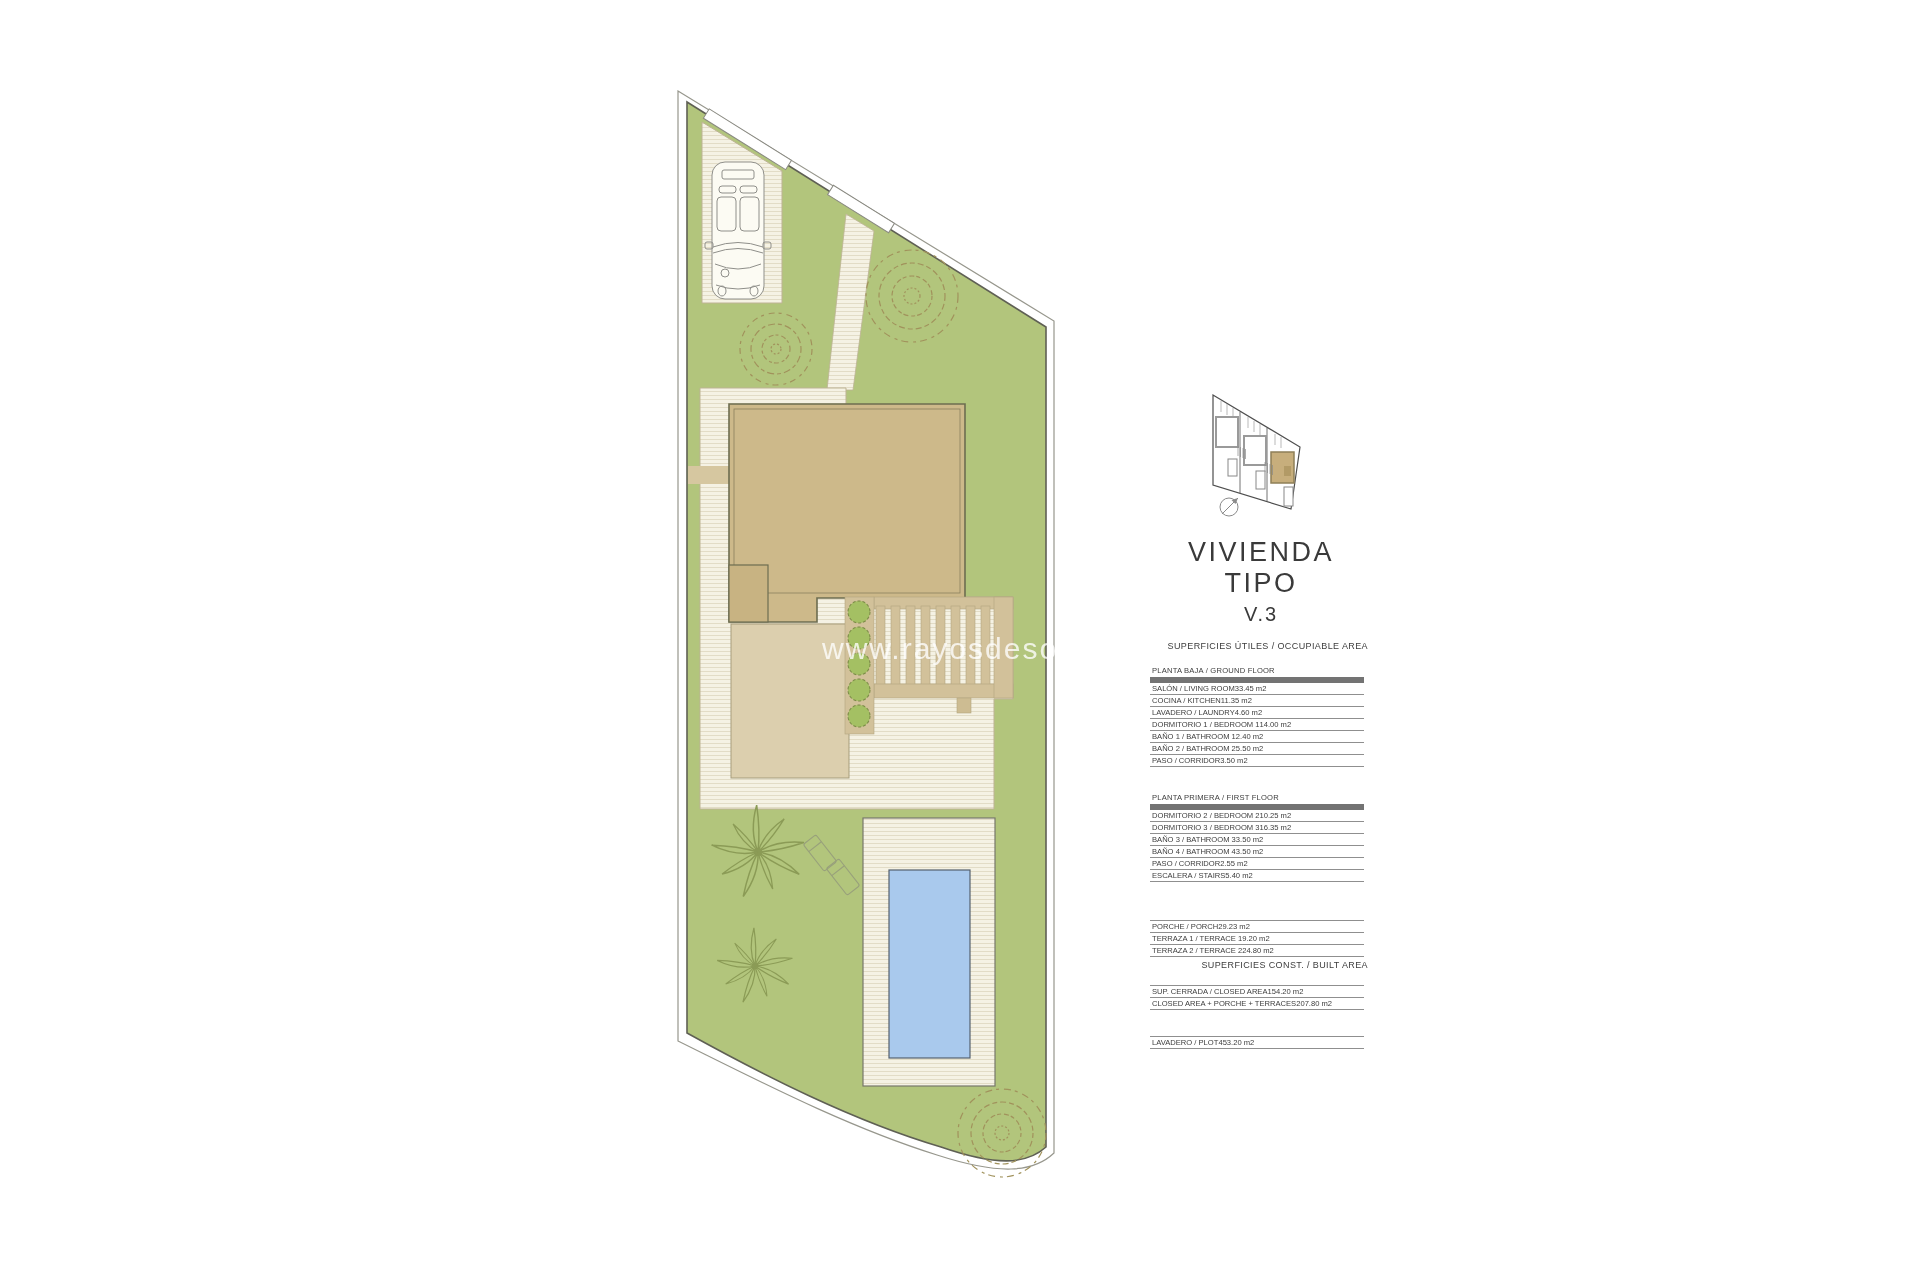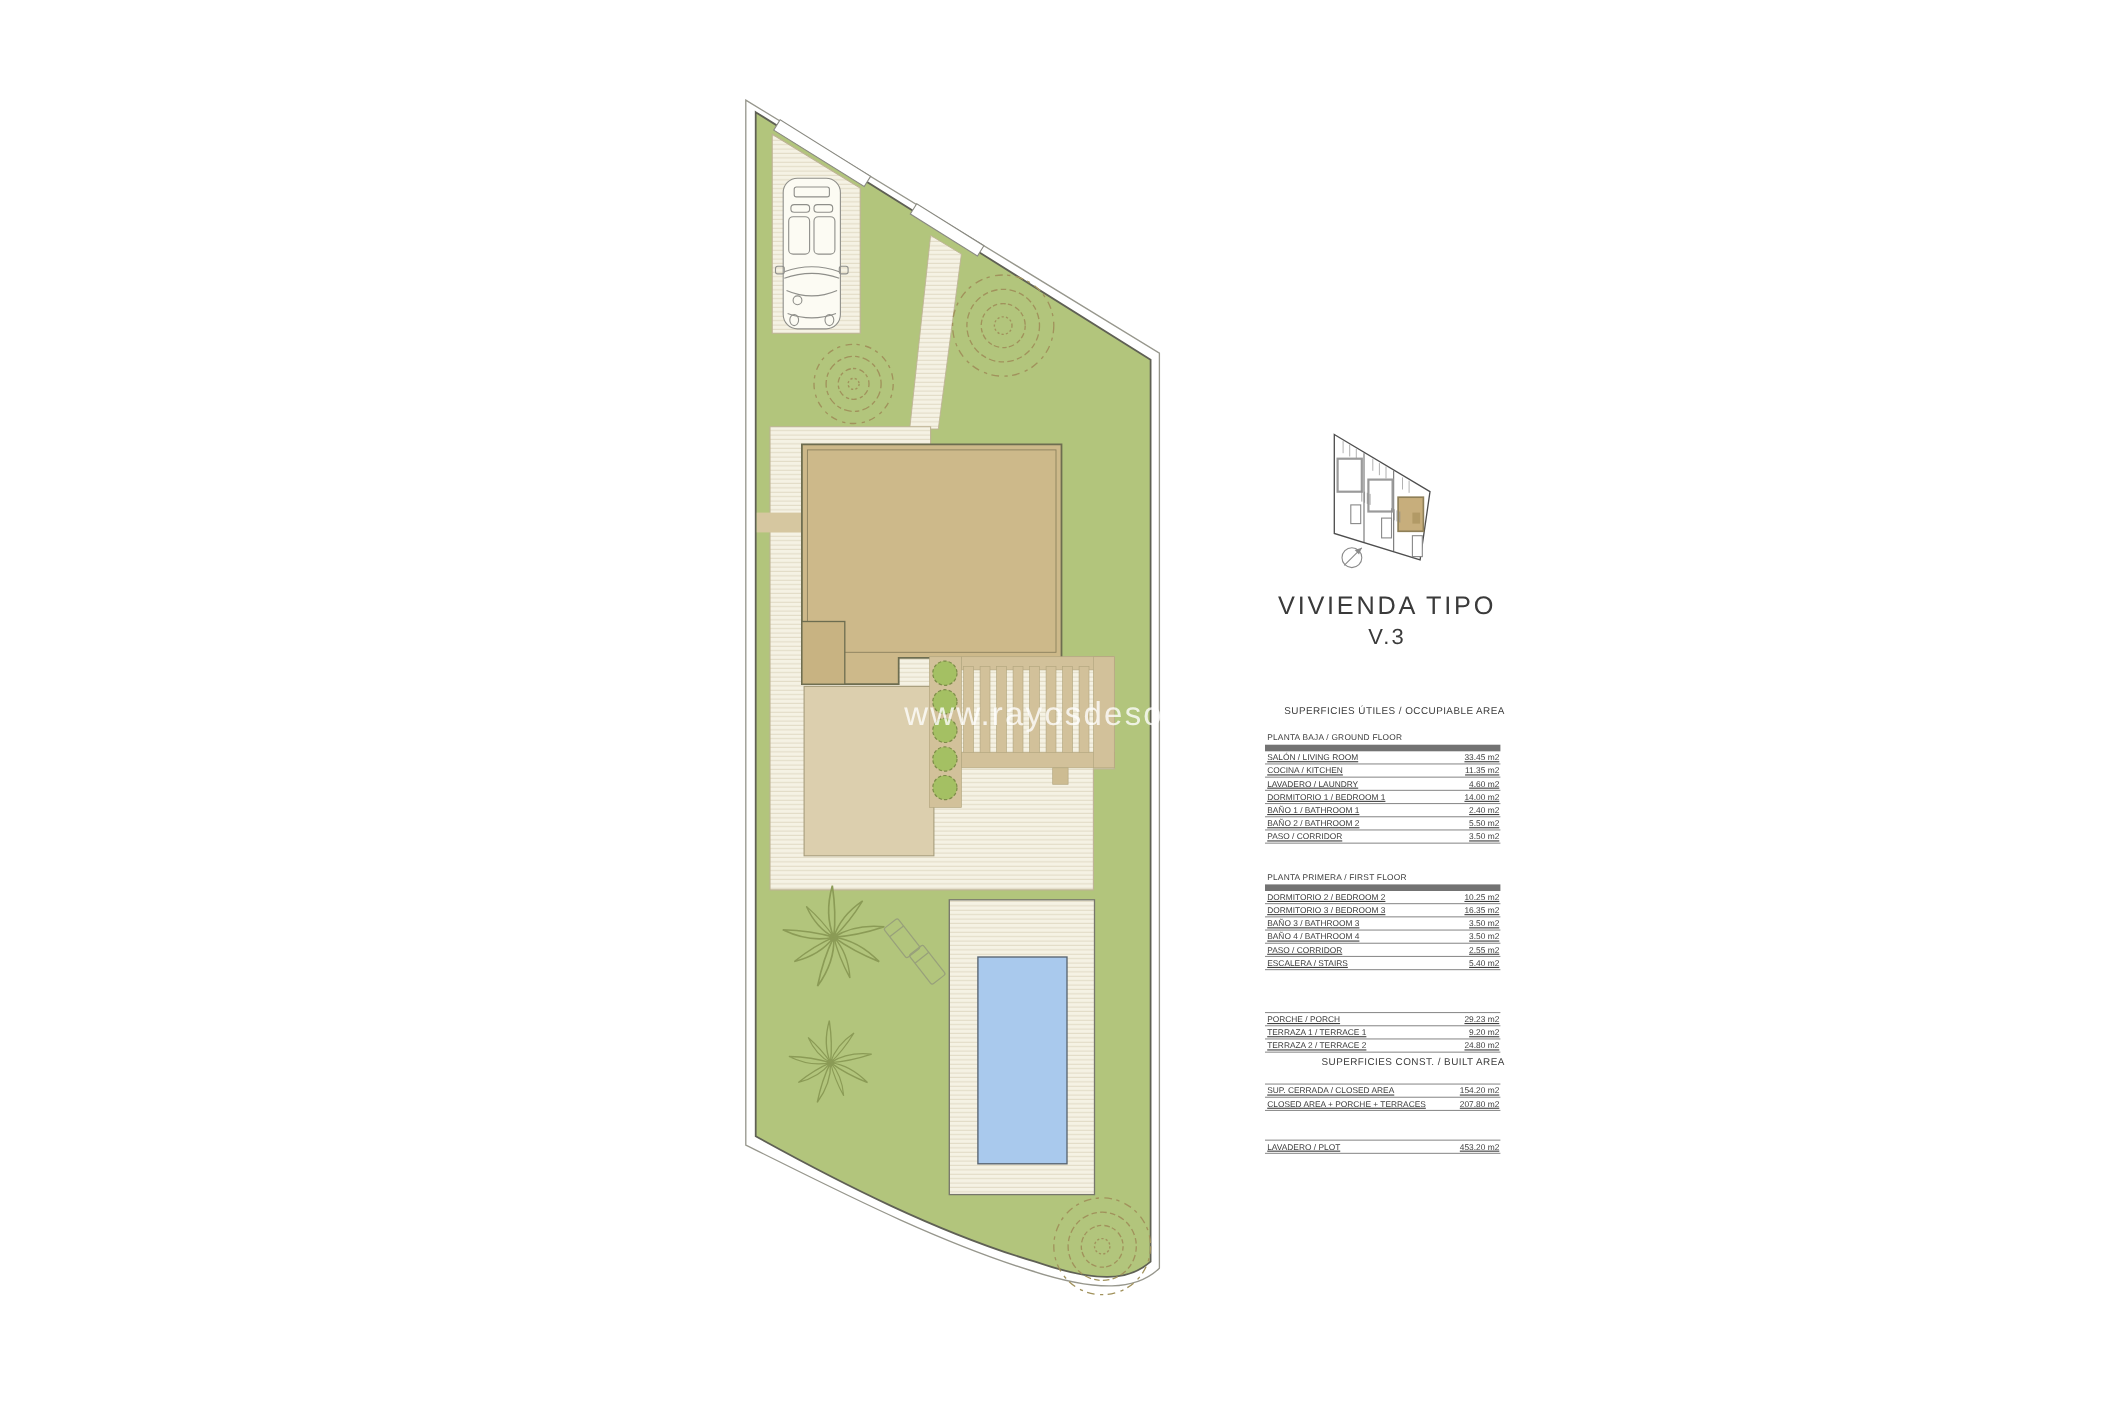--- a/index.html
+++ b/index.html
@@ -3,38 +3,38 @@
 <meta charset="utf-8">
 <style>
   html,body{margin:0;padding:0;background:#ffffff;}
   .page{position:relative;width:1920px;height:1280px;background:#fff;overflow:hidden;
         font-family:"Liberation Sans",sans-serif;color:#3f3f3f;}
   svg.plan{position:absolute;left:0;top:0;}
   svg text{font-family:"Liberation Sans",sans-serif;}
 
   .abs{position:absolute;}
   .title-block{left:1161px;top:537px;width:200px;text-align:center;}
-  .title-main{font-size:23px;letter-spacing:2.5px;color:#3a3a3a;}
+  .title-main{font-size:27px;letter-spacing:2.5px;color:#3a3a3a;}
   .title-sub{font-size:20px;letter-spacing:2px;color:#3a3a3a;margin-top:4px;}
 
   .thead{width:214px;text-align:right;font-size:9px;letter-spacing:.4px;color:#3c3c3c;white-space:nowrap;}
   #occ-heading{left:1154px;top:641px;}
   #built-heading{left:1154px;top:960px;}
 
   .dtable{left:1150px;width:214px;font-size:7.6px;color:#3c3c3c;}
   #occ-table{top:664px;}
   #built-table{top:985px;}
   .tgroup{width:214px;}
   .tgroup.no-title{border-top:1px solid #8f8f8f;}
   #occ-table .tgroup:nth-child(2){margin-top:24px;}
   #occ-table .tgroup:nth-child(3){margin-top:38px;}
   #built-table .tgroup:nth-child(2){margin-top:26px;}
   .gtitle{height:13px;line-height:13px;border-bottom:6px solid #737373;white-space:nowrap;padding-left:2px;letter-spacing:.2px;}
-  .trow{display:flex;justify-content:space-between;height:11px;line-height:11px;
-        border-bottom:1px solid #8f8f8f;white-space:nowrap;text-decoration:underline;}
+  .trow{display:flex;height:11px;line-height:11px;
+        border-bottom:1px solid #8f8f8f;white-space:nowrap;}
   .tl{padding-left:2px;}
   .tv{padding-right:1px;}
 </style>
 </head>
 <body>
 
 <div class="page">
 
   <svg class="plan" width="1920" height="1280" viewBox="0 0 1920 1280">
     <defs>

